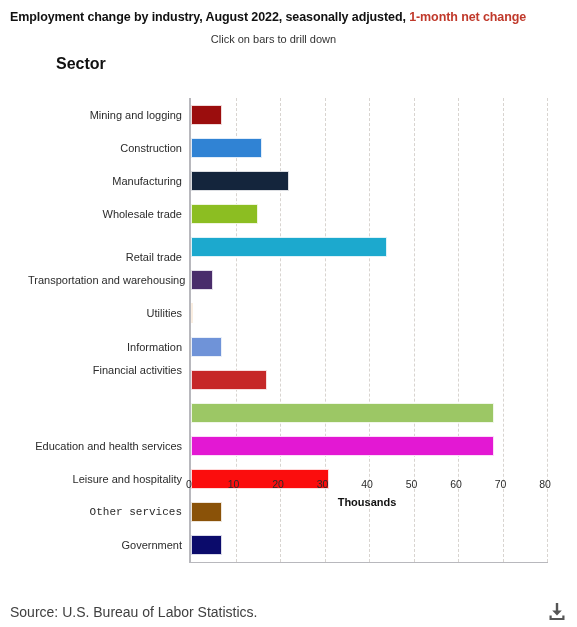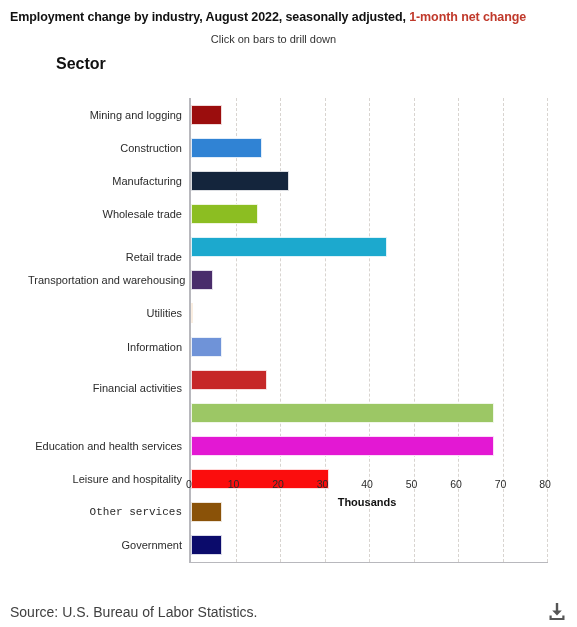--- a/index.html
+++ b/index.html
@@ -169,21 +169,21 @@
 <div id="plot">
   <div id="cat-labels">
       <div class="cat-label" style="top: 16.5714px;">Mining and logging</div>
       <div class="cat-label" style="top: 49.7143px;">Construction</div>
       <div class="cat-label" style="top: 82.8571px;">Manufacturing</div>
       <div class="cat-label" style="top: 116px;">Wholesale trade</div>
       <div class="cat-label" style="top: 159px;">Retail trade</div>
       <div class="cat-label" style="top: 182.286px;">Transportation and warehousing</div>
       <div class="cat-label" style="top: 215.429px;">Utilities</div>
       <div class="cat-label" style="top: 248.571px;">Information</div>
-      <div class="cat-label" style="top: 290px; text-align: right;">Financial activities</div>
+      <div class="cat-label" style="top: 272px; text-align: right;">Financial activities</div>
       <div class="cat-label" style="top: 348px;">Education and health services</div>
       <div class="cat-label" style="top: 381.143px;">Leisure and hospitality</div>
       <div class="cat-label" style="top: 414px; font-family: Liberation Mono, monospace;">Other services</div>
       <div class="cat-label" style="top: 447.429px;">Government</div>
     </div>
   <div id="plot-area">
     <div id="axis-line"></div>
   <div class="gridline" style="left: 44.5px;"></div>
       <div class="gridline" style="left: 89px;"></div>
       <div class="gridline" style="left: 133.5px;"></div>

